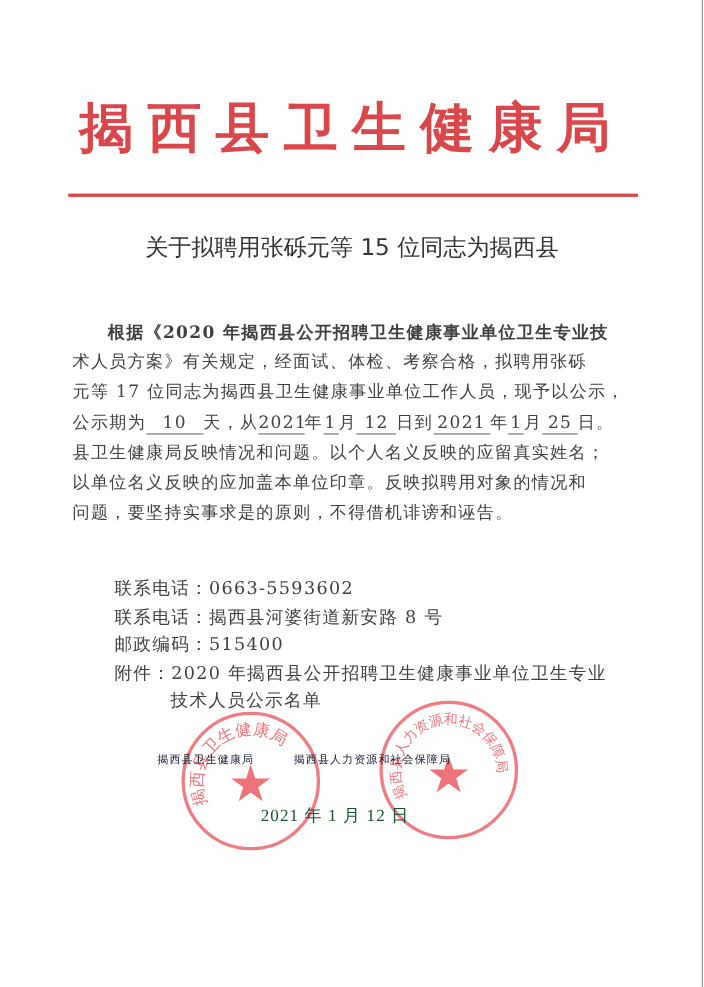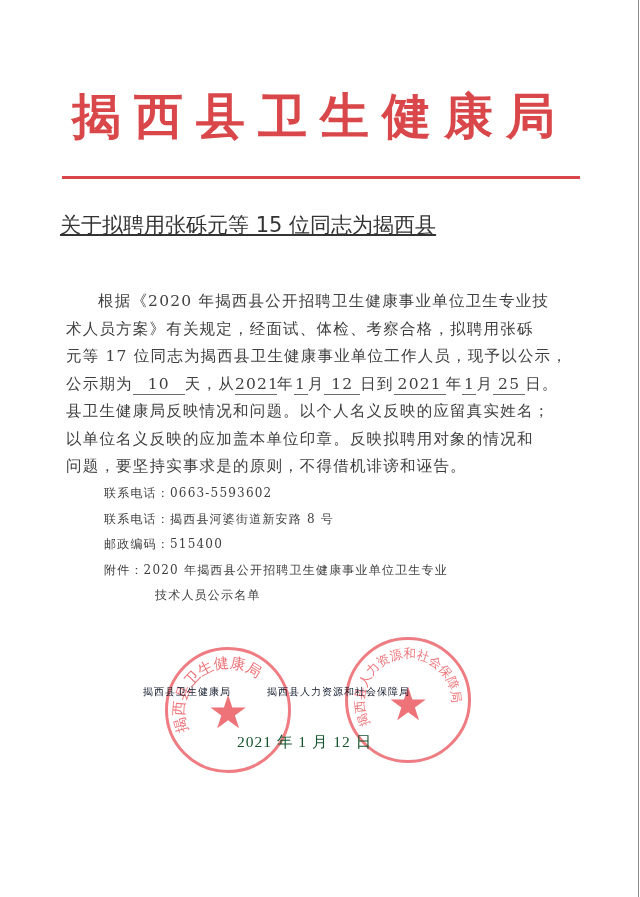--- a/index.html
+++ b/index.html
@@ -43,51 +43,51 @@
       left: 62px;
       width: 518px;
       height: 3px;
       background: #d9474a;
     }
     .notice-title {
       position: absolute;
       top: 211px;
       left: 60px;
       width: 520px;
+      text-align: center;
       font-family: "DejaVu Sans", "Liberation Sans", sans-serif;
       font-size: 21px;
       line-height: 28px;
       color: #333333;
-      text-decoration: underline;
     }
     .notice-title div { white-space: nowrap; }
     .body-text {
       position: absolute;
       left: 66px;
       width: 516px;
       font-size: 15.5px;
       line-height: 27.5px;
       color: #3f3f3f;
       letter-spacing: 1.2px;
     }
     .para-1 { top: 288px; }
     .para-2 { top: 398px; }
     .line { white-space: nowrap; }
-    .indent { padding-left: 32px; }
+    .indent { padding-left: 32px; font-weight: bold; }
     .u {
       display: inline-block;
       border-bottom: 1px solid #6a6a6a;
       line-height: 19px;
       text-align: center;
     }
     .contact {
       position: absolute;
       left: 104px;
-      top: 481px;
-      font-size: 12px;
+      top: 522px;
+      font-size: 16px;
       line-height: 25.5px;
       color: #3f3f3f;
       letter-spacing: 1.2px;
     }
     .contact .row { white-space: nowrap; }
     .contact .attach-cont { padding-left: 51px; }
     .signature-row {
       position: absolute;
       top: 681px;
       left: 143px;

